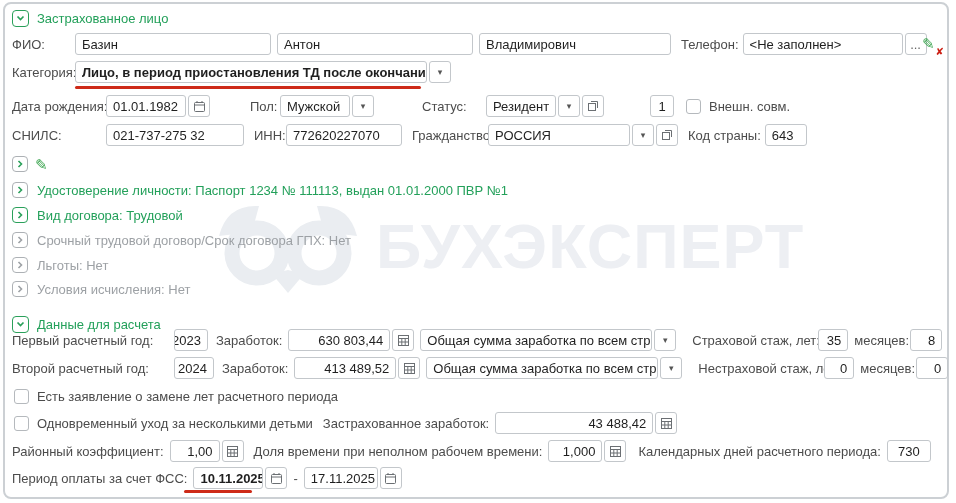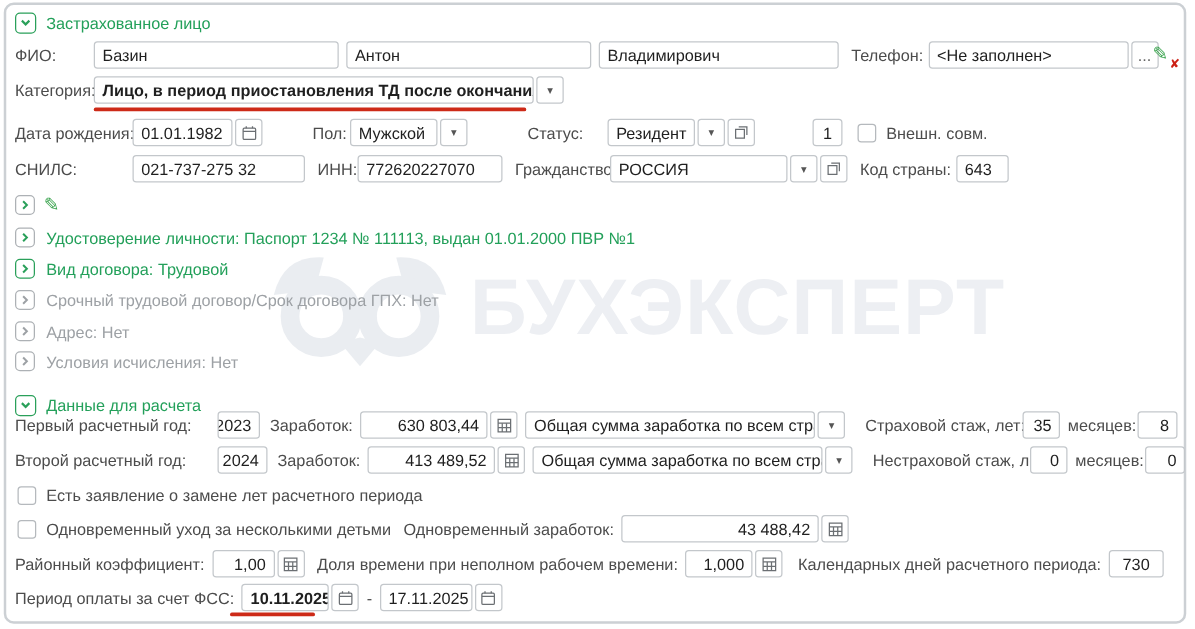--- a/index.html
+++ b/index.html
@@ -169,21 +169,21 @@
       </svg>
   </span>
   <span class="linktext gray-t">Срочный трудовой договор/Срок договора ГПХ: Нет</span>
 </div>
 <div class="row" style="top:256px;height:18px">
   <span class="tgl gray" style="width:16px;height:16px">
     <svg width="10" height="10" viewBox="0 0 10 10">
         <polyline points="3.5,2 6.5,5 3.5,8" fill="none" stroke="#9da1a5" stroke-width="1.6"></polyline>
       </svg>
   </span>
-  <span class="linktext gray-t">Адрес: Нет</span>
+  <span class="linktext gray-t">Льготы: Нет</span>
 </div>
 <div class="row" style="top:280px;height:18px">
   <span class="tgl gray" style="width:16px;height:16px">
     <svg width="10" height="10" viewBox="0 0 10 10">
         <polyline points="3.5,2 6.5,5 3.5,8" fill="none" stroke="#9da1a5" stroke-width="1.6"></polyline>
       </svg>
   </span>
   <span class="linktext gray-t">Условия исчисления: Нет</span>
 </div>
 
@@ -244,21 +244,21 @@
   <div class="fld r m4" style="width:32px">0</div>
 </div>
 
 <div class="row" style="top:387px;height:18px">
   <span class="cb" style="margin-left:2px"></span>
   <span class="lbl m8">Есть заявление о замене лет расчетного периода</span>
 </div>
 <div class="row" style="top:412px">
   <span class="cb" style="margin-left:2px"></span>
   <span class="lbl m8">Одновременный уход за несколькими детьми</span>
-  <span class="lbl m10">Одновременный заработок:</span>
+  <span class="lbl m10">Застрахованное заработок:</span>
   <div class="fld r m6" style="width:158px">43 488,42</div>
   <span class="sq">
     <svg width="13" height="13" viewBox="0 0 13 13" fill="none" stroke="#6b6f73">
         <rect x="1.5" y="1.5" width="10" height="10"></rect>
         <line x1="1.5" y1="4.5" x2="11.5" y2="4.5"></line>
         <line x1="4.8" y1="4.5" x2="4.8" y2="11.5"></line>
         <line x1="8.2" y1="4.5" x2="8.2" y2="11.5"></line>
         <line x1="1.5" y1="8" x2="11.5" y2="8"></line>
       </svg>
   </span>

